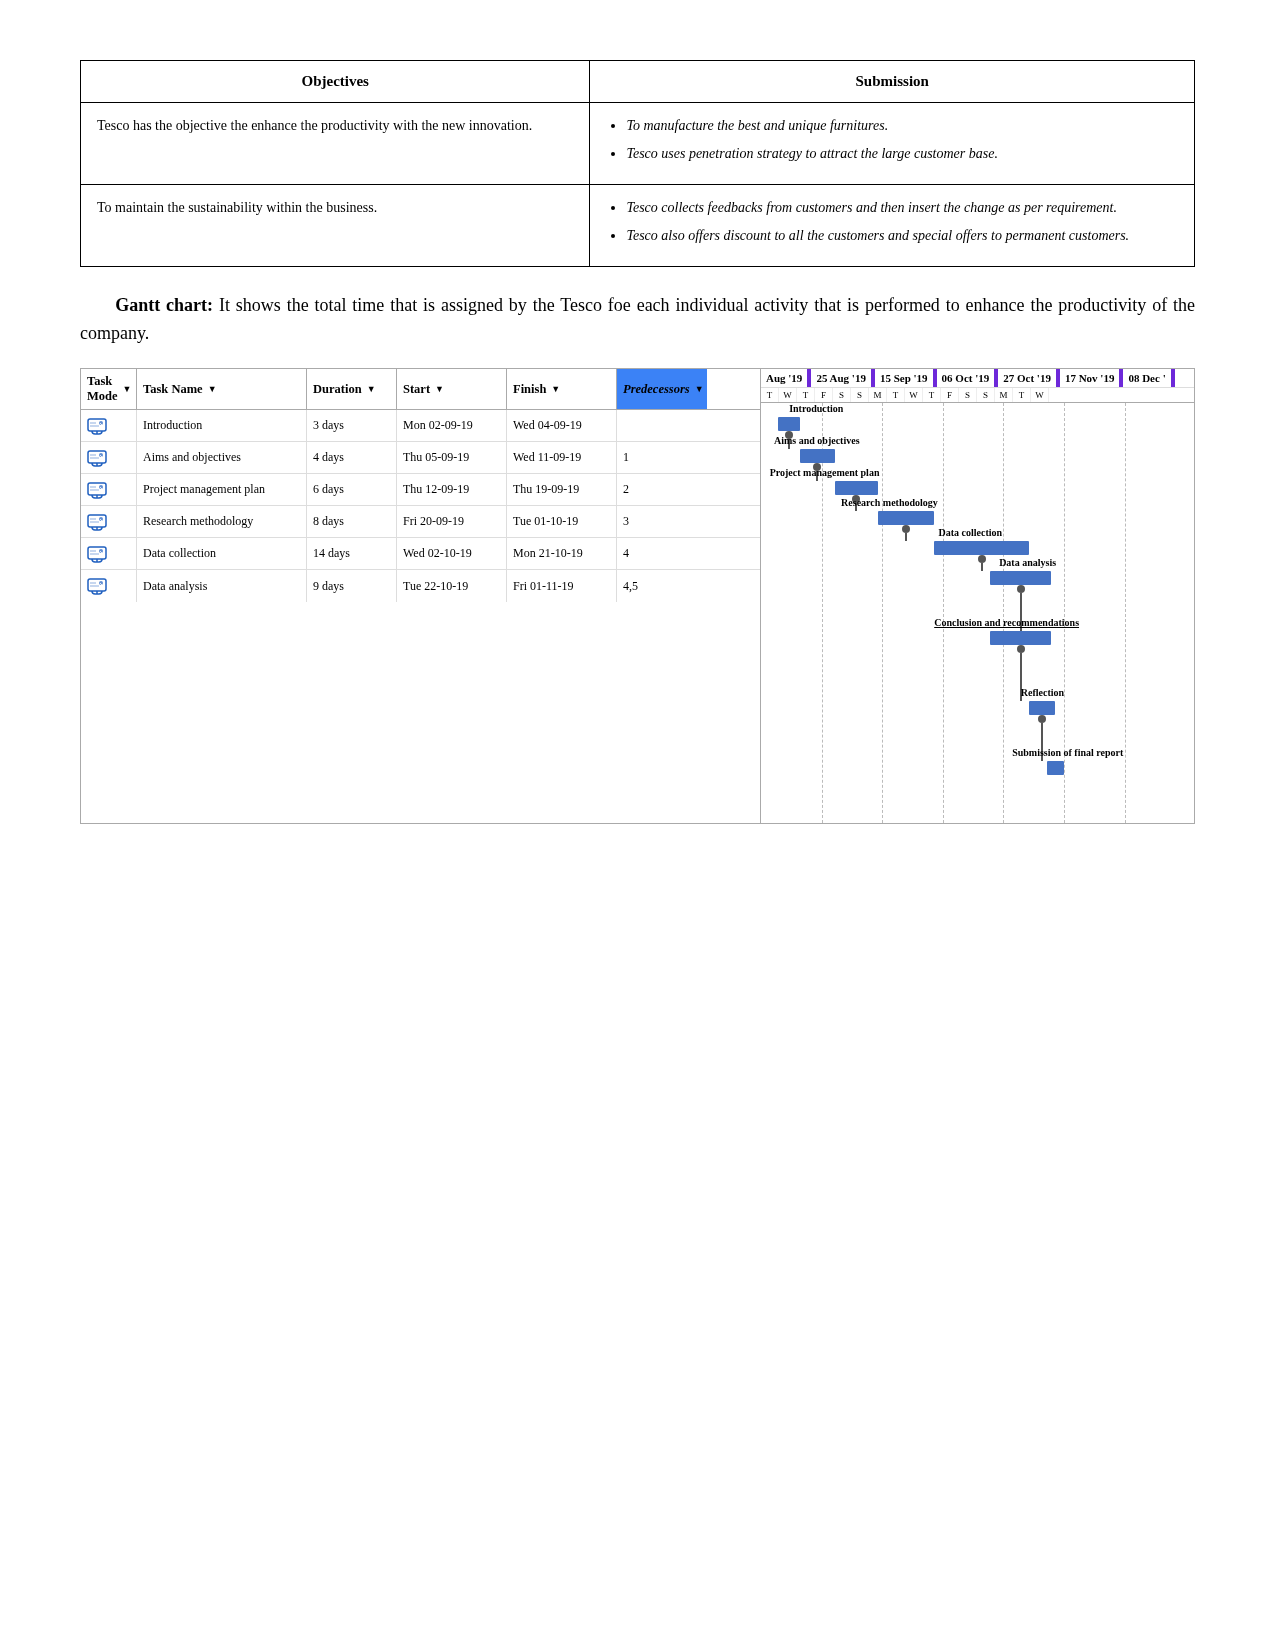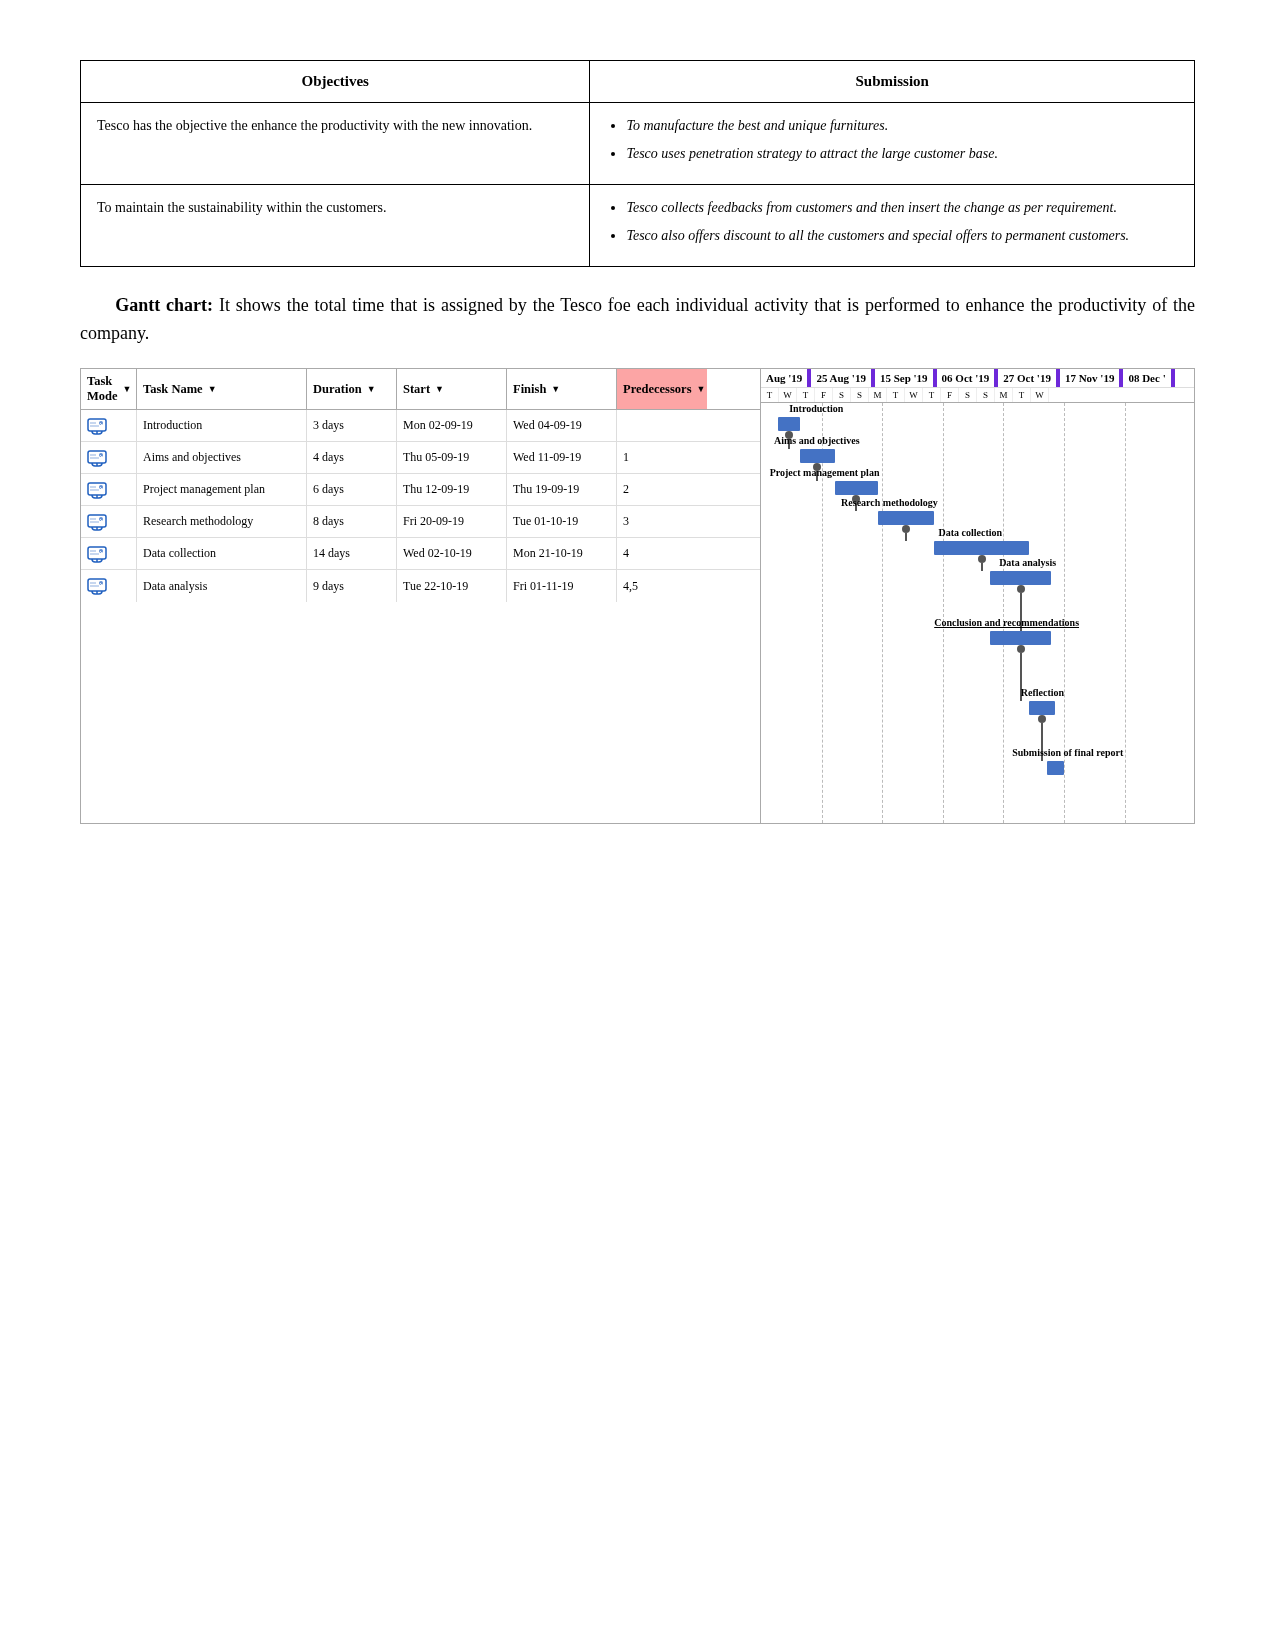--- a/index.html
+++ b/index.html
@@ -74,21 +74,21 @@
     .gth {
       padding: 5px 6px;
       font-weight: bold;
       font-size: 12.5px;
       border-right: 1px solid #aaa;
       display: flex;
       align-items: center;
       gap: 3px;
     }
     .gth:last-child { border-right: none; background: #ffd700; }
-    .gth.pred-col { background: #fca5a5; }
+    .gth.pred-col { background: #3b82f6; font-style: italic; }
     .dropdown-arrow {
       font-size: 9px;
       margin-left: 2px;
     }
     .gantt-data-row {
       display: grid;
       grid-template-columns: 56px 170px 90px 110px 110px 90px;
       border-bottom: 1px solid #ddd;
       min-height: 32px;
     }
@@ -182,21 +182,21 @@
     <tr>
       <td>Tesco has the objective the enhance the productivity with the new innovation.</td>
       <td>
         <ul>
           <li>To manufacture the best and unique furnitures.</li>
           <li>Tesco uses penetration strategy to attract the large customer base.</li>
         </ul>
       </td>
     </tr>
     <tr>
-      <td>To maintain the sustainability within the customers.</td>
+      <td>To maintain the sustainability within the business.</td>
       <td>
         <ul>
           <li>Tesco collects feedbacks from customers and then insert the change as per requirement.</li>
           <li>Tesco also offers discount to all the customers and special offers to permanent customers.</li>
         </ul>
       </td>
     </tr>
   </tbody>
 </table>
 

